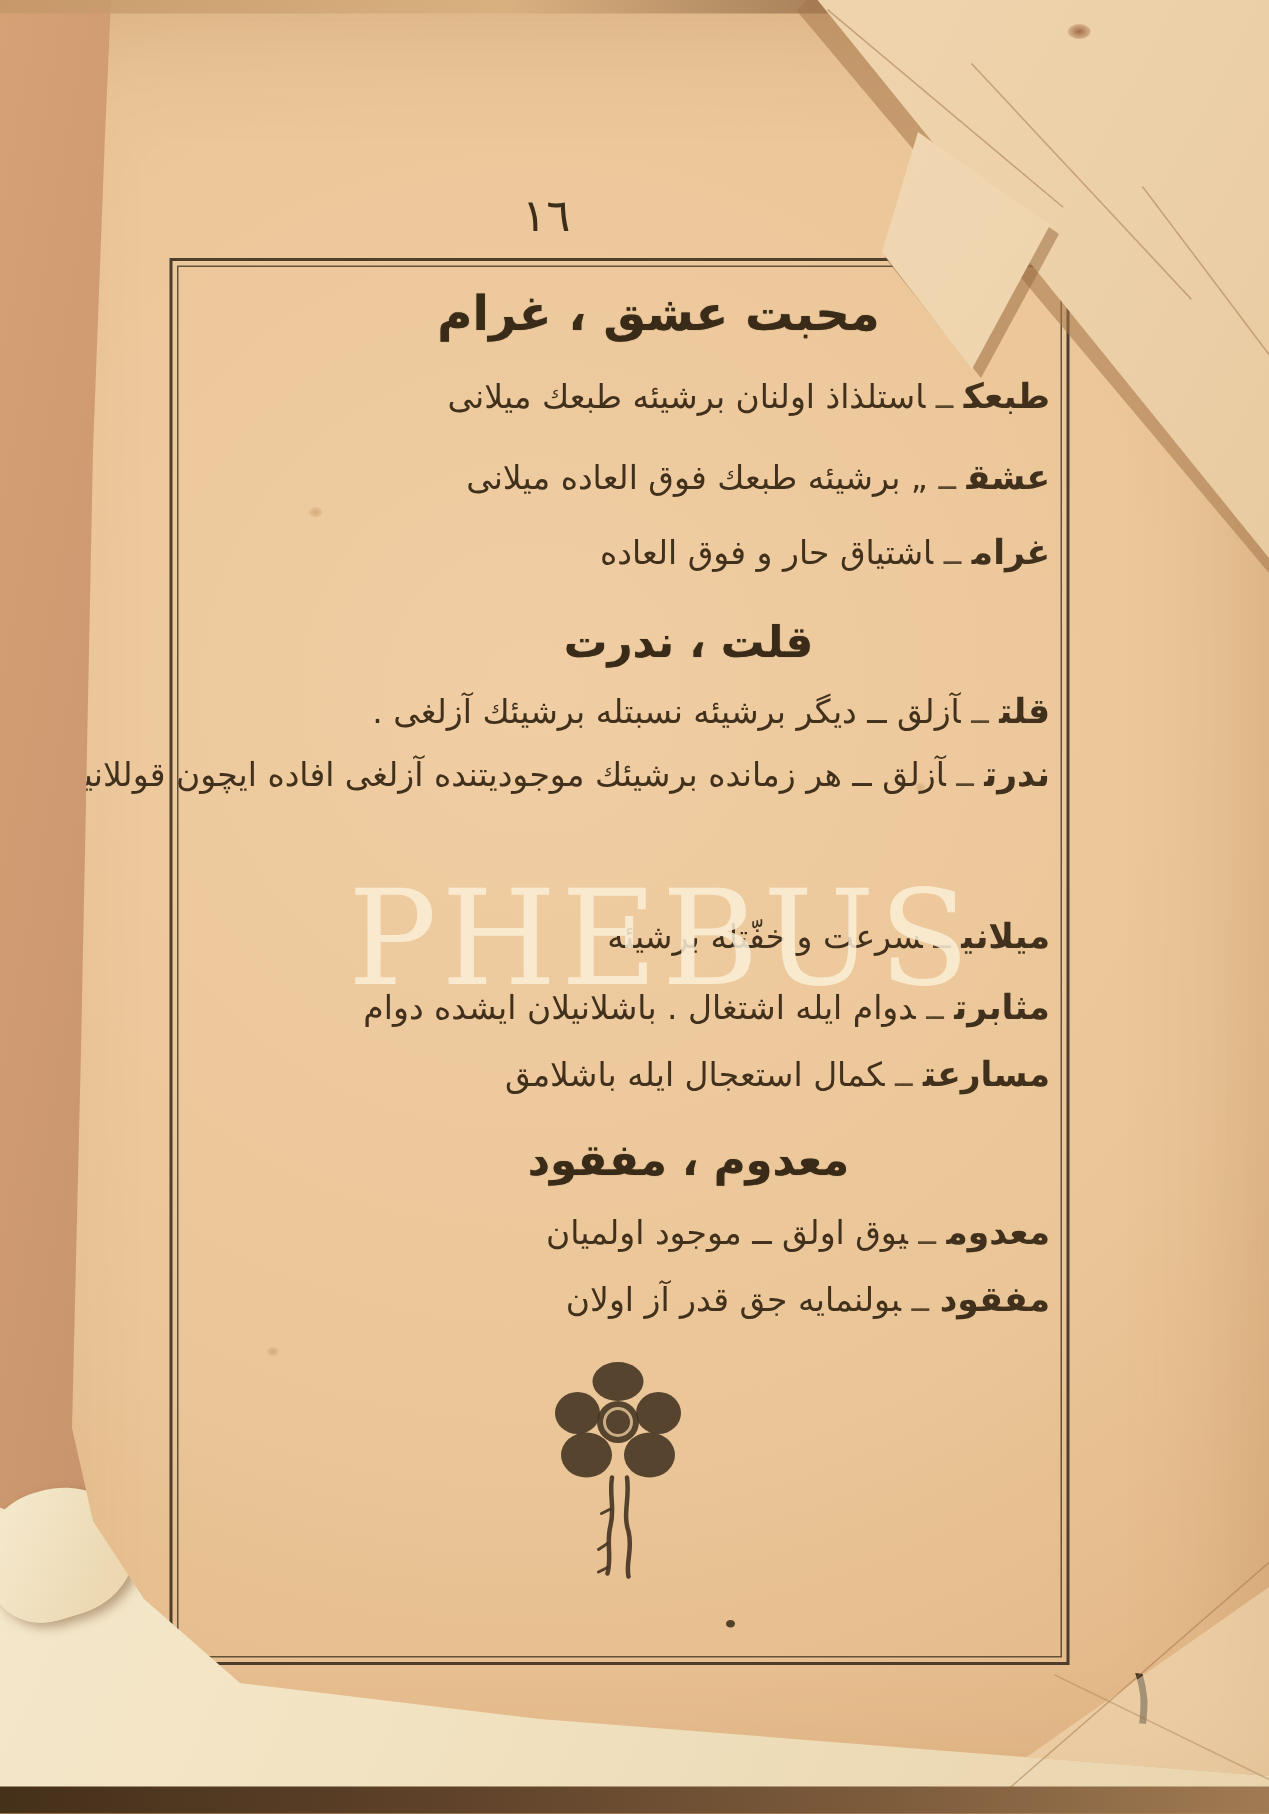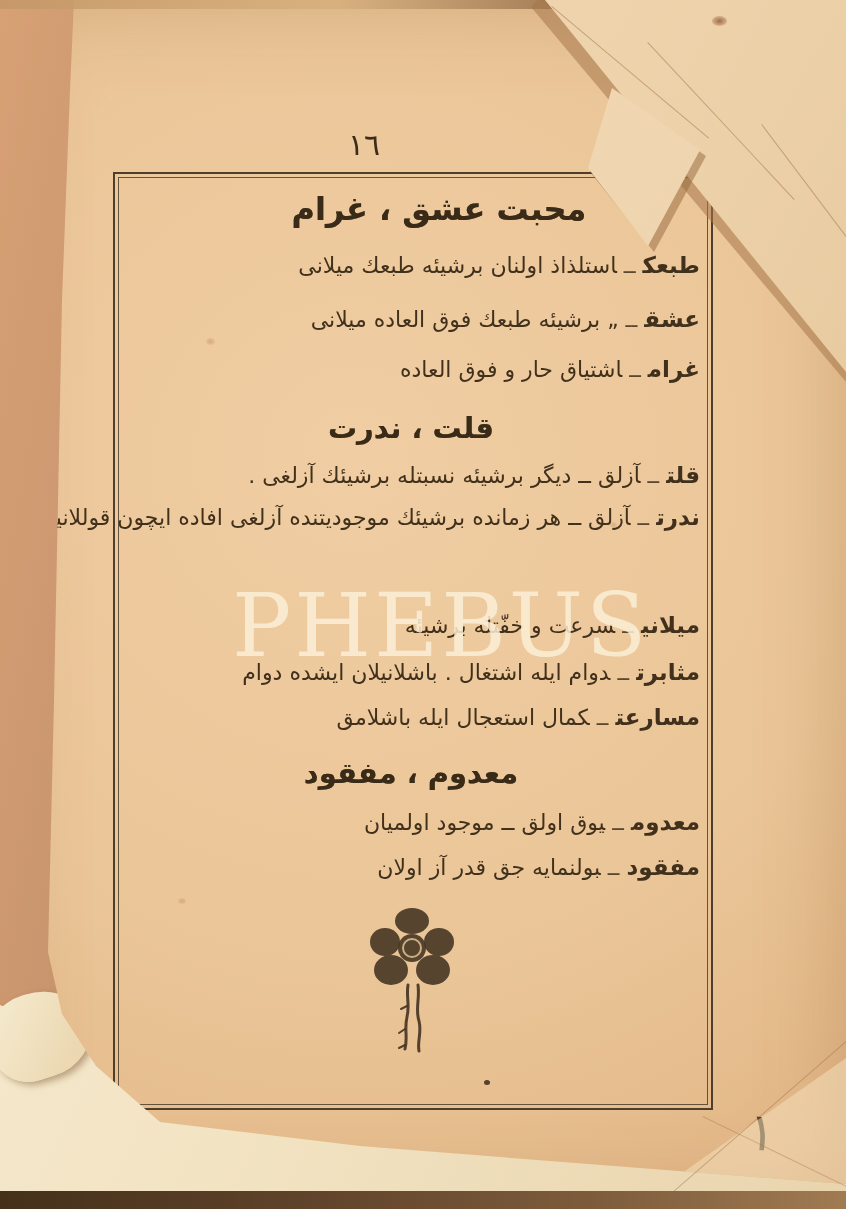--- a/index.html
+++ b/index.html
@@ -48,21 +48,21 @@
   .folio-top{
     position:absolute;left:348px;top:127px;
     font-size:30px;color:#3c2e1a;letter-spacing:2px;
   }
   .heading{
     position:absolute;left:113px;width:596px;text-align:center;
     direction:rtl;color:#392b17;font-weight:bold;white-space:nowrap;
     text-shadow:0 0 .6px rgba(57,43,23,.6);
   }
   .h-lg{font-size:32px;margin-left:28px;}
-  .h-md{font-size:29px;}
+  .h-md{font-size:29px;padding-left:48px;}
   .entry{
     position:absolute;right:146px;direction:rtl;white-space:nowrap;color:#41311c;
   }
   .entry .hw{font-size:23px;font-weight:bold;}
   .entry .sep{font-size:20px;padding:0 7px;opacity:.85;}
   .entry .def{font-size:22px;}
   
   .watermark{
     position:absolute;left:232px;top:582px;z-index:9;
     font-family:"DejaVu Serif",serif;font-size:88px;letter-spacing:3px;

